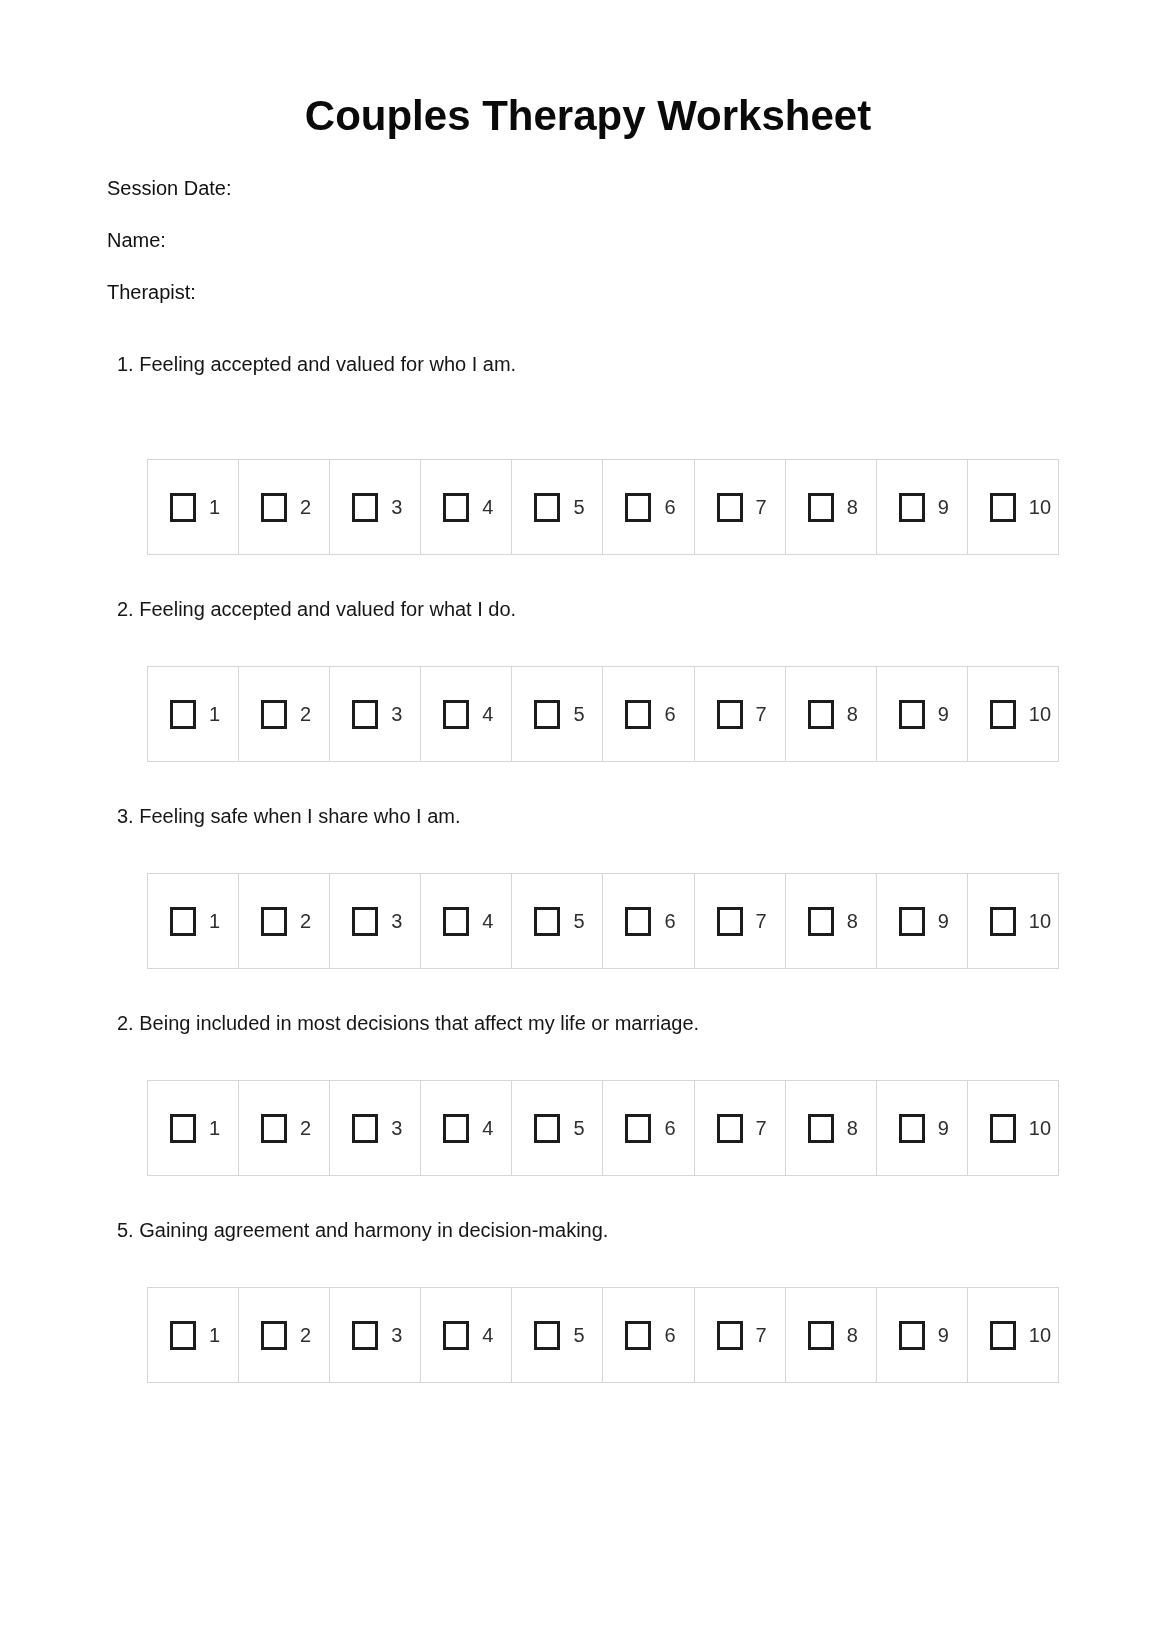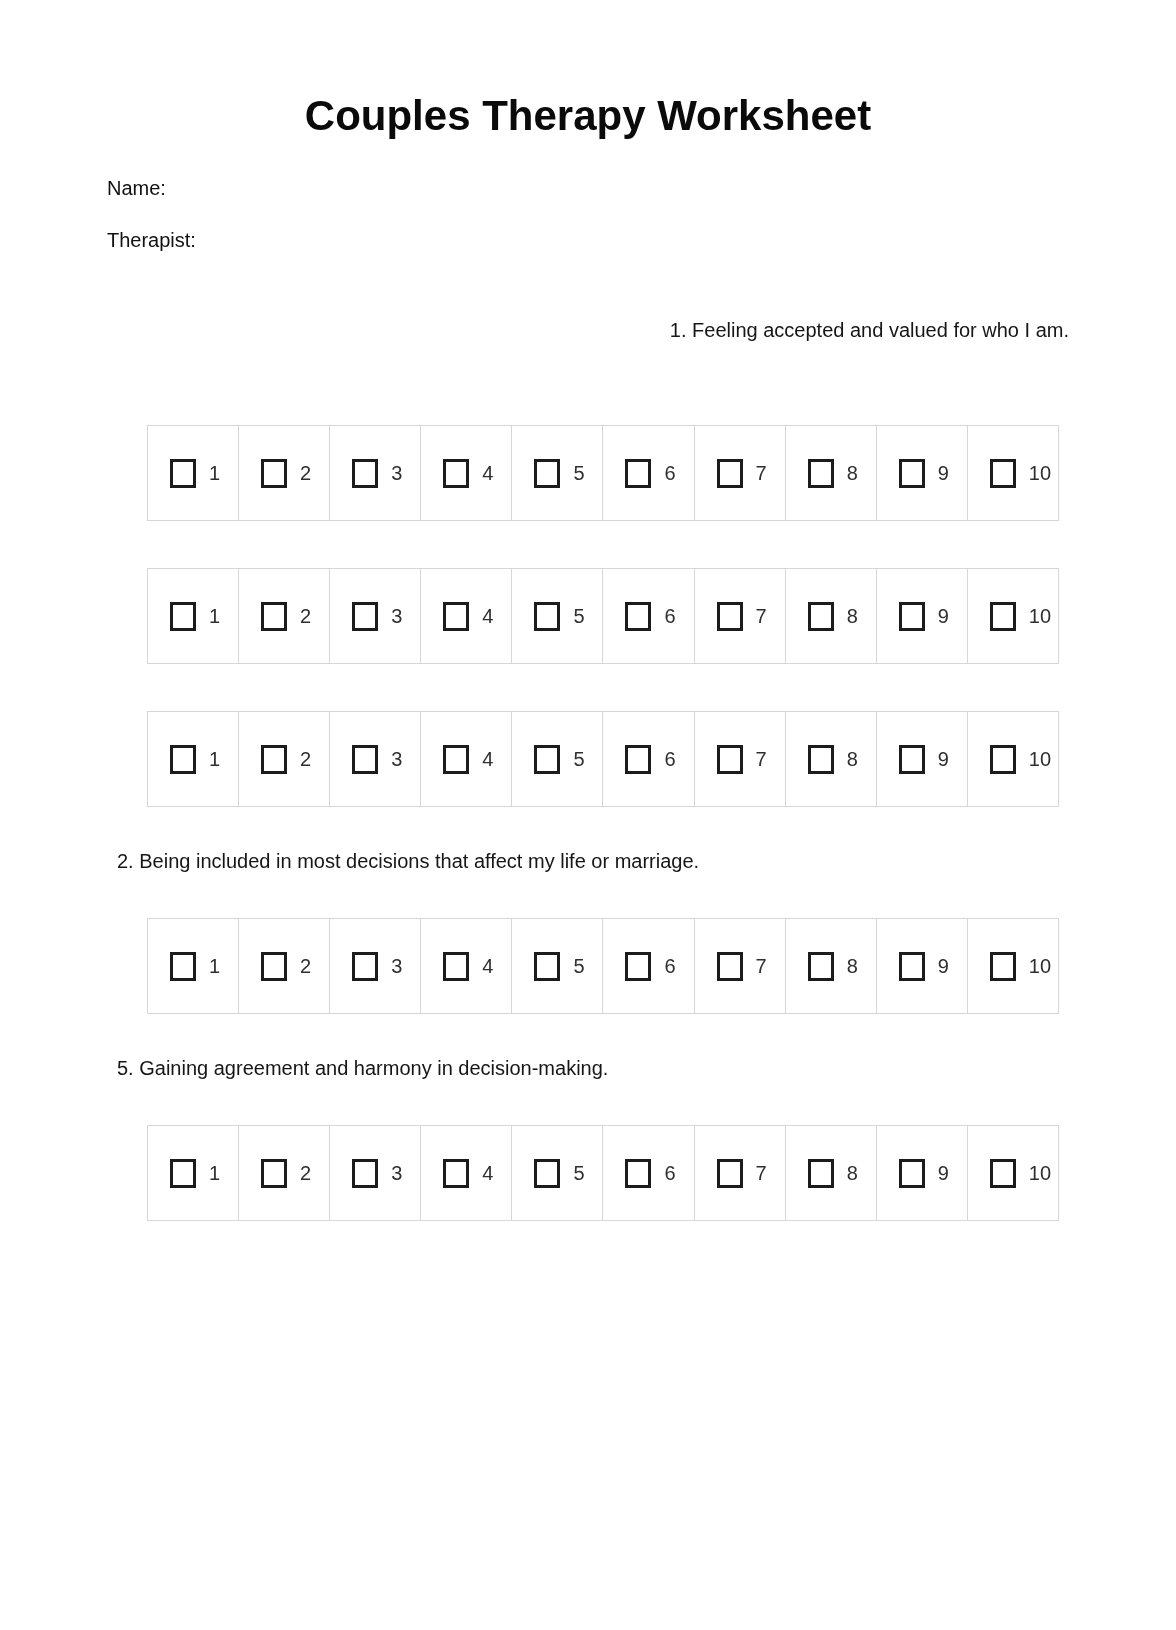--- a/index.html
+++ b/index.html
@@ -52,22 +52,21 @@
     font-weight: bold;
     color: #0a0a0a;
   }
   .qa-block .question {
     margin: 44px 0 0 10px;
     font-size: 20px;
     line-height: 20px;
     color: #161616;
   }
   .qa-block.first .question {
-    margin-top: 70px;
-    text-align: right;
+    margin-top: 52px;
   }
   .rating-grid {
     margin: 47px 0 0 40px;
     width: 910px;
     height: 94px;
     border: 1px solid #d6d6d6;
     display: flex;
     background: #ffffff;
   }
   .qa-block.first .rating-grid {
@@ -99,20 +98,21 @@
   }
 </style>
 </head>
 <body>
 
 <div class="page">
   <div class="content">
     <h1 class="title">Couples Therapy Worksheet</h1>
 
     <div class="meta">
+      <p>Session Date:</p>
       <p>Name:</p>
       <p>Therapist:</p>
     </div>
 
 
     <div>
   <div class="qa-block first">
     <p class="question">1. Feeling accepted and valued for who I am.</p>
     <div class="rating-grid">
             <div class="cell">
@@ -152,20 +152,21 @@
               <span class="num">9</span>
             </div>
             <div class="cell">
               <span class="cb"></span>
               <span class="num">10</span>
             </div>
           </div>
   </div>
 
   <div class="qa-block">
+    <p class="question">2. Feeling accepted and valued for what I do.</p>
     <div class="rating-grid">
             <div class="cell">
               <span class="cb"></span>
               <span class="num">1</span>
             </div>
             <div class="cell">
               <span class="cb"></span>
               <span class="num">2</span>
             </div>
             <div class="cell">
@@ -197,20 +198,21 @@
               <span class="num">9</span>
             </div>
             <div class="cell">
               <span class="cb"></span>
               <span class="num">10</span>
             </div>
           </div>
   </div>
 
   <div class="qa-block">
+    <p class="question">3. Feeling safe when I share who I am.</p>
     <div class="rating-grid">
             <div class="cell">
               <span class="cb"></span>
               <span class="num">1</span>
             </div>
             <div class="cell">
               <span class="cb"></span>
               <span class="num">2</span>
             </div>
             <div class="cell">

